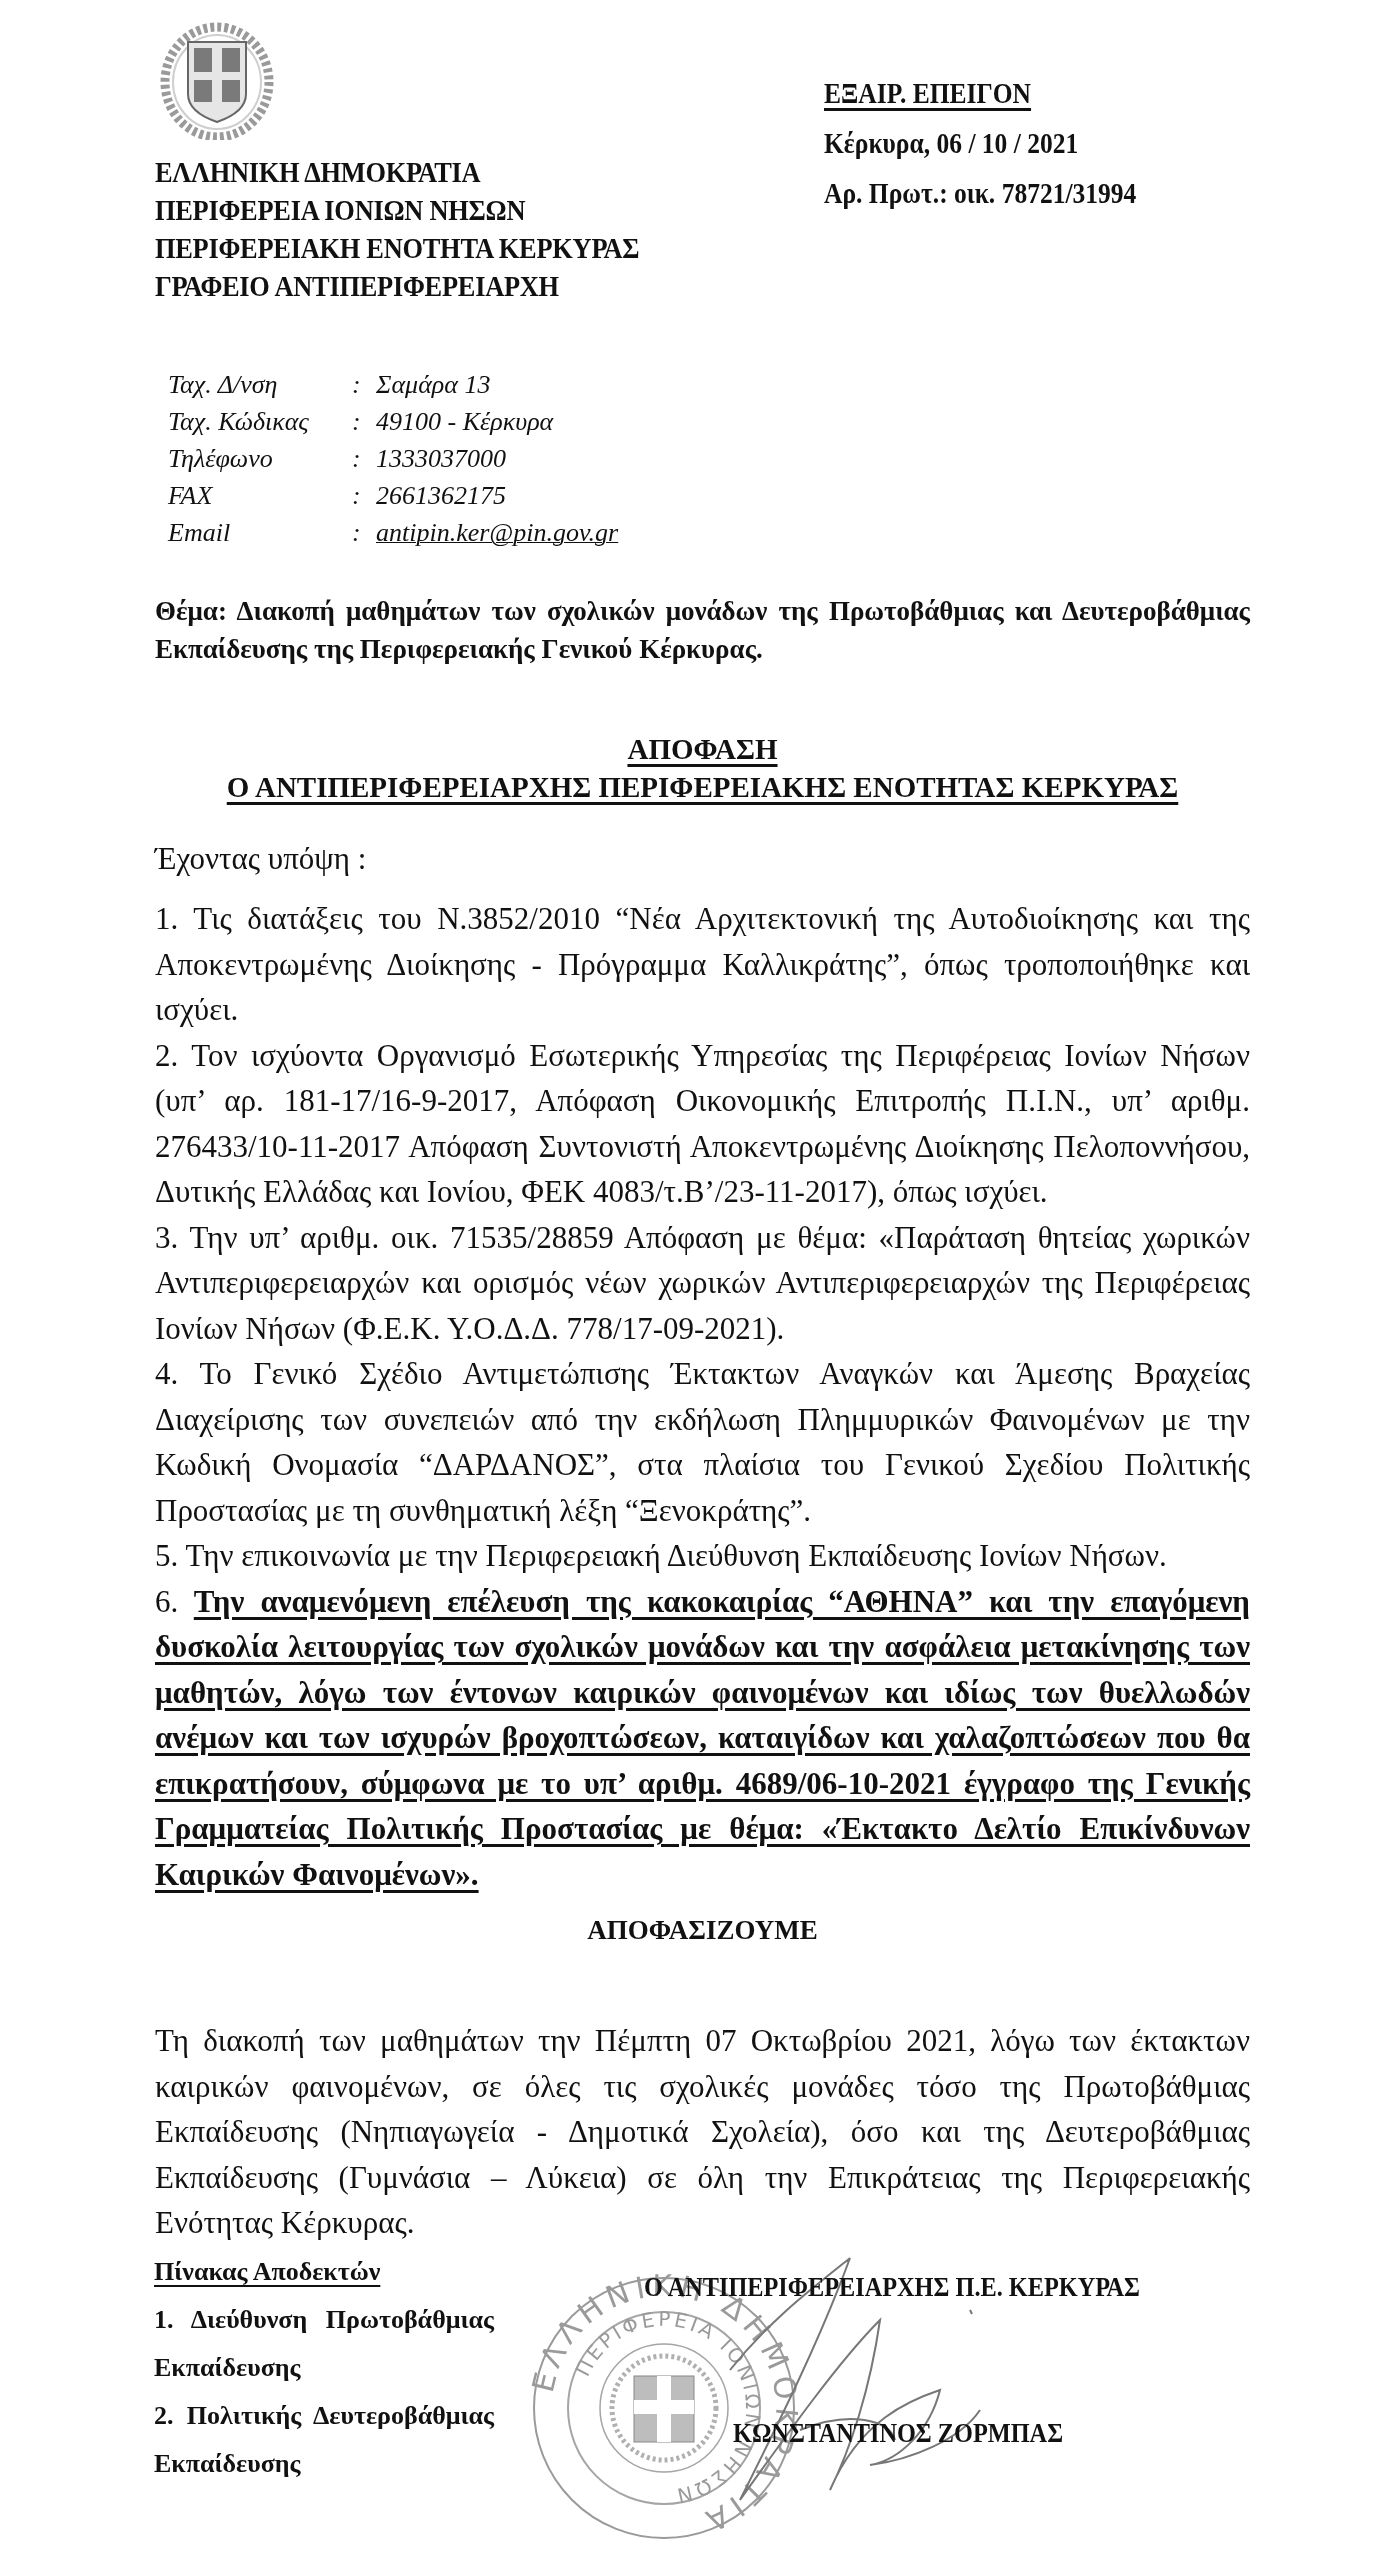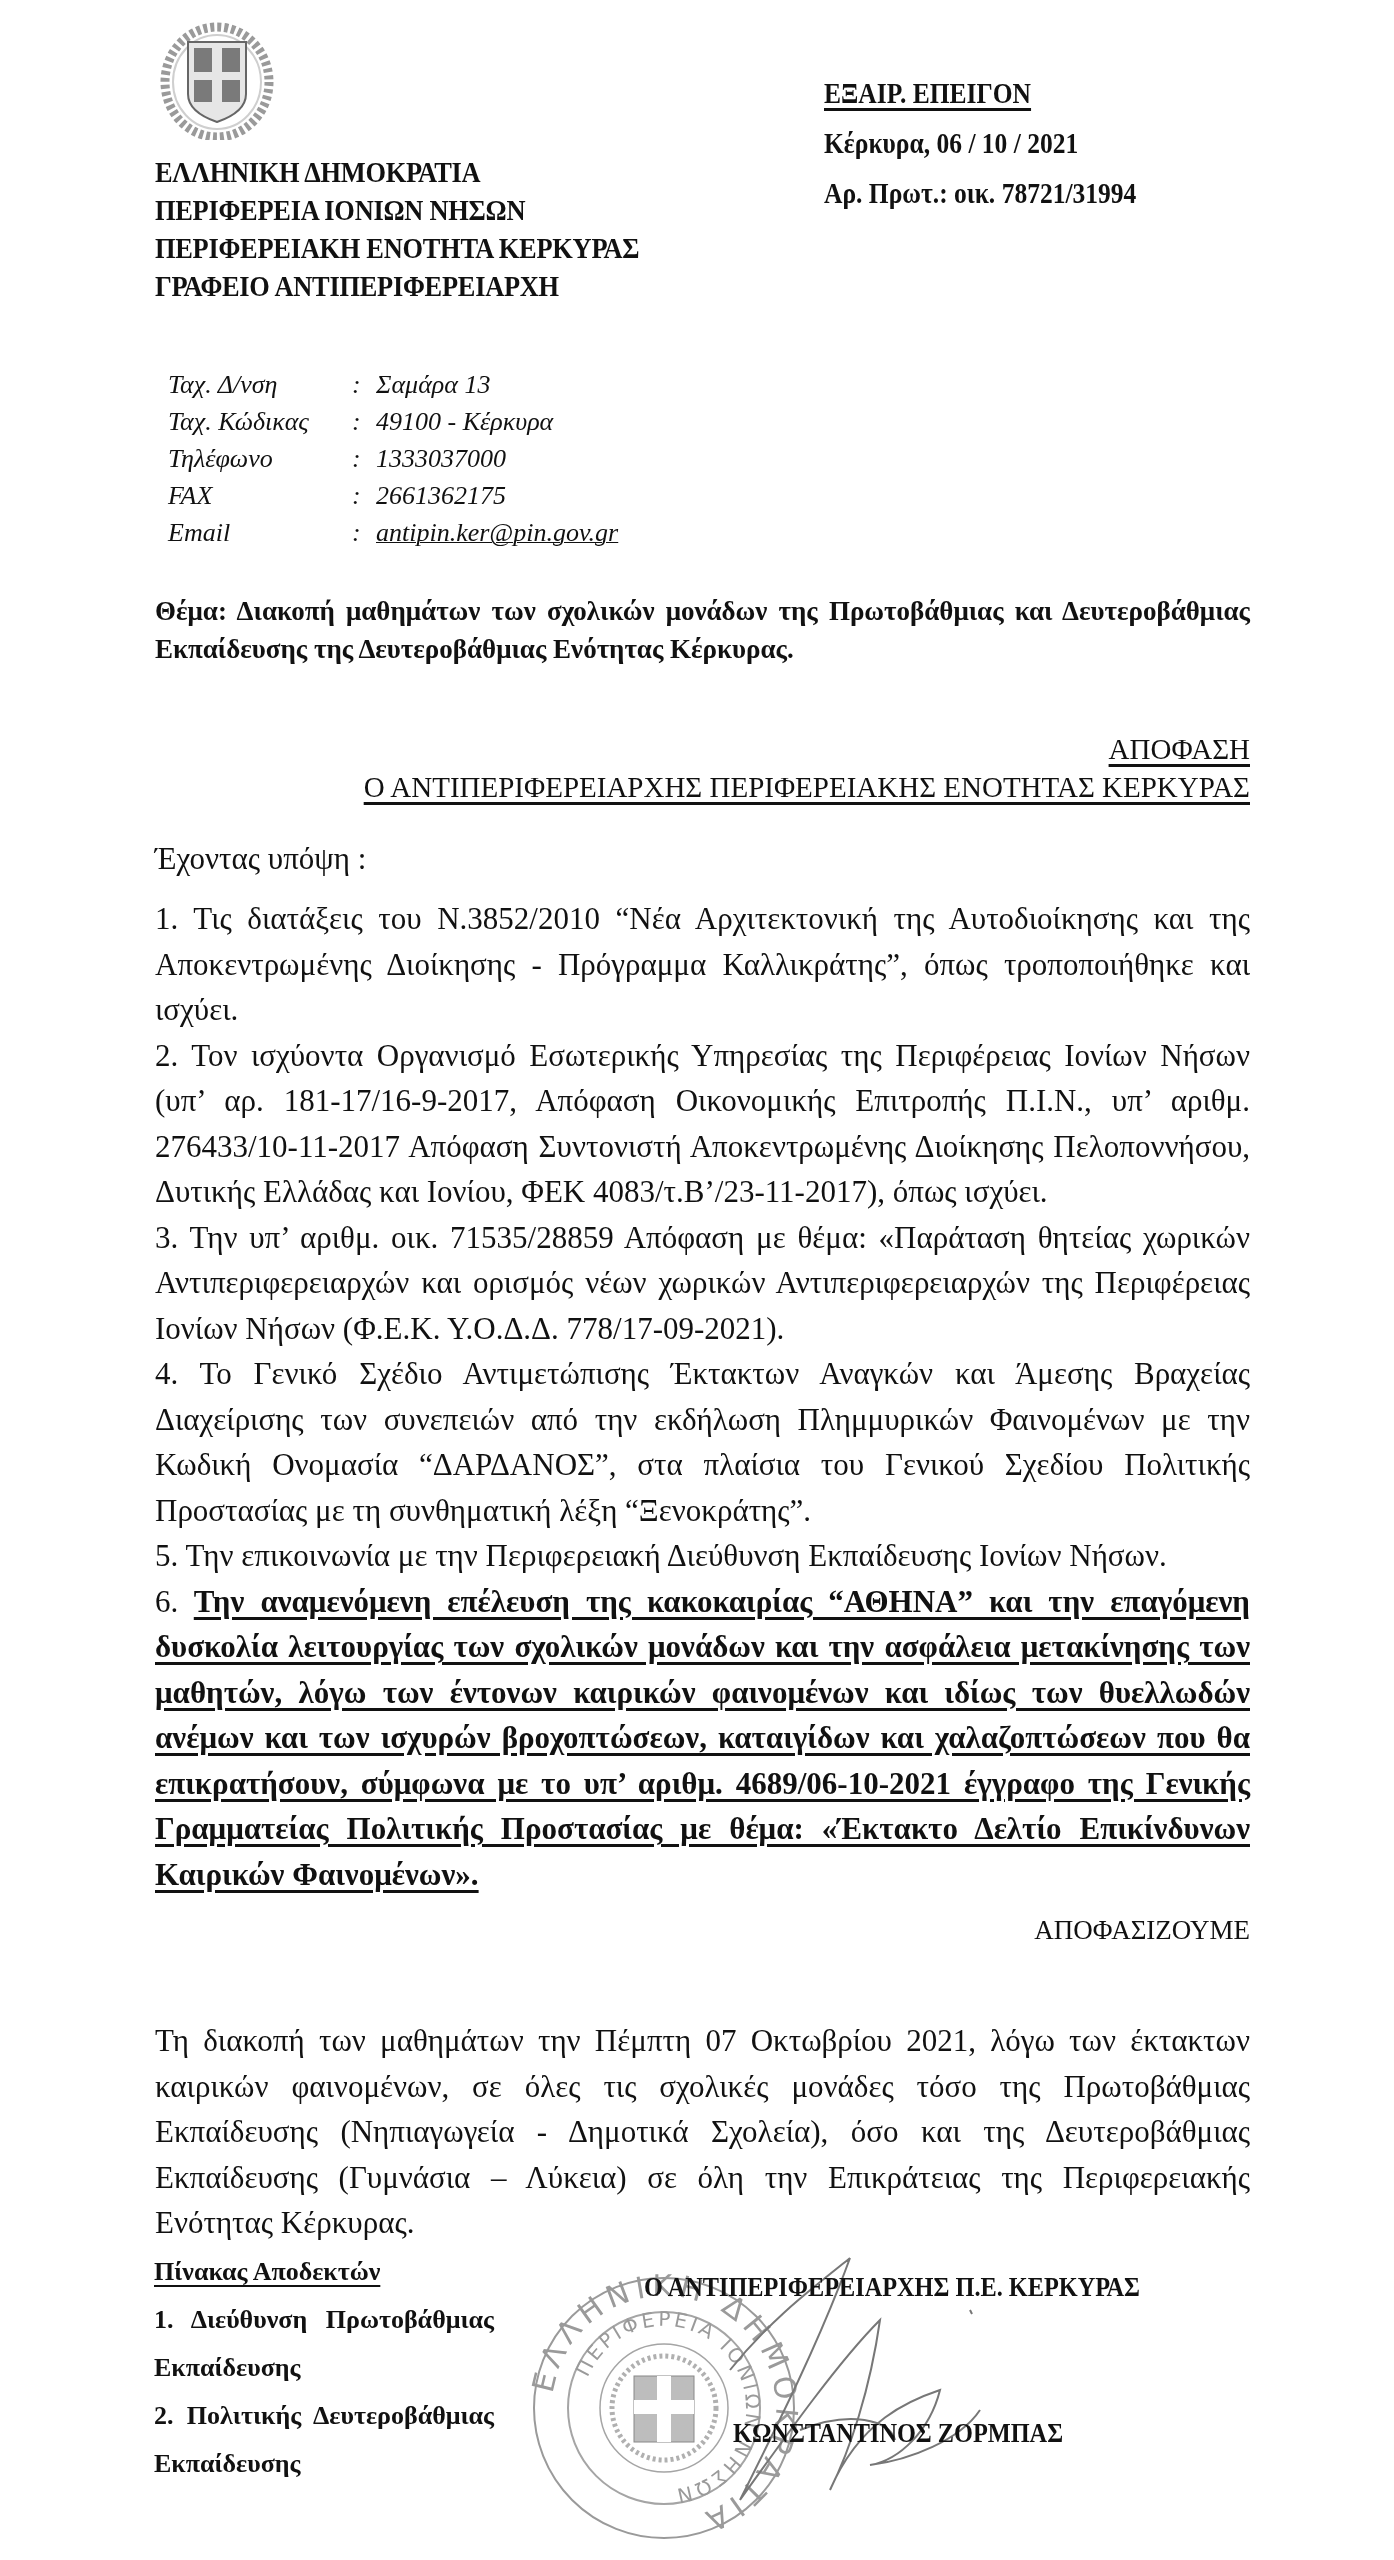--- a/index.html
+++ b/index.html
@@ -14,21 +14,21 @@
   #right-head{left:824px;top:68px;font-size:29px;font-weight:bold;line-height:50px;transform:scaleX(0.88);transform-origin:left;}
   
   #contact{left:168px;top:366px;font-size:26px;line-height:37px;font-style:italic;}
   .crow{display:flex;}
   .clabel{width:184px;}
   .ccolon{width:24px;}
   .email{text-decoration:underline;text-decoration-thickness:1px;}
   
   #subject{left:155px;top:592px;width:1095px;font-size:27px;font-weight:bold;line-height:38px;text-align:justify;text-align-last:left;transform-origin:left;}
   
-  .center{left:155px;width:1095px;text-align:right;font-weight:normal;}
+  .center{left:155px;width:1095px;text-align:center;font-weight:bold;}
   #decision-title{top:730px;font-size:29px;line-height:38px;}
   
   .body{left:155px;width:1095px;font-size:31px;line-height:45.5px;text-align:justify;}
   #considering{top:836px;}
   #clauses{top:896px;}
   .clause{margin:0 0 0 0;}
   .clause-strong{font-weight:bold;}
   .clause-strong .txt{text-decoration:underline;text-decoration-thickness:3px;text-underline-offset:5px;}
   #decide-heading{top:1910px;font-size:27px;line-height:40px;}
   #decide-body{top:2018px;}
@@ -90,21 +90,21 @@
   </div>
   <div class="crow">
     <span class="clabel">Email</span>
     <span class="ccolon">:</span>
     <span class="email">antipin.ker@pin.gov.gr</span>
   </div>
 </div>
 
 <div id="subject" class="abs">
   <span>Θέμα:</span>
-  <span>Διακοπή μαθημάτων των σχολικών μονάδων της Πρωτοβάθμιας και Δευτεροβάθμιας Εκπαίδευσης της Δευτεροβάθμιας Ενότητας Κέρκυρας.</span>
+  <span>Διακοπή μαθημάτων των σχολικών μονάδων της Πρωτοβάθμιας και Δευτεροβάθμιας Εκπαίδευσης της Περιφερειακής Γενικού Κέρκυρας.</span>
 </div>
 
 <div id="decision-title" class="abs center">
   <div><span class="u">ΑΠΟΦΑΣΗ</span></div>
   <div><span class="u">Ο ΑΝΤΙΠΕΡΙΦΕΡΕΙΑΡΧΗΣ ΠΕΡΙΦΕΡΕΙΑΚΗΣ ΕΝΟΤΗΤΑΣ ΚΕΡΚΥΡΑΣ</span></div>
 </div>
 
 <div id="considering" class="abs body">Έχοντας υπόψη :</div>
 
 <div id="clauses" class="abs body">

